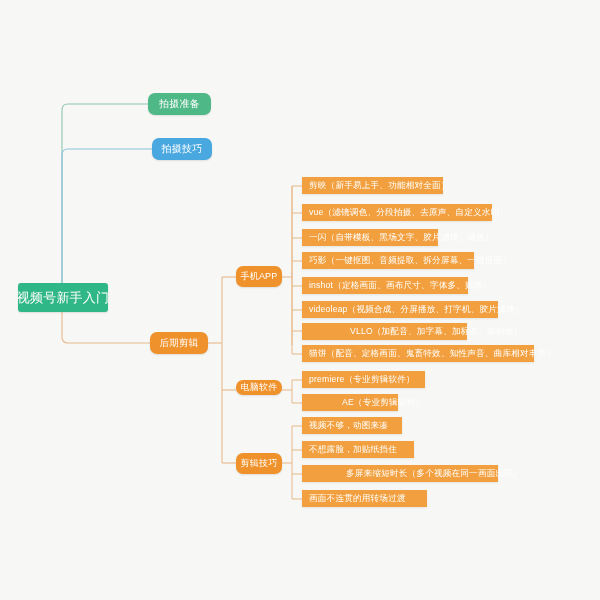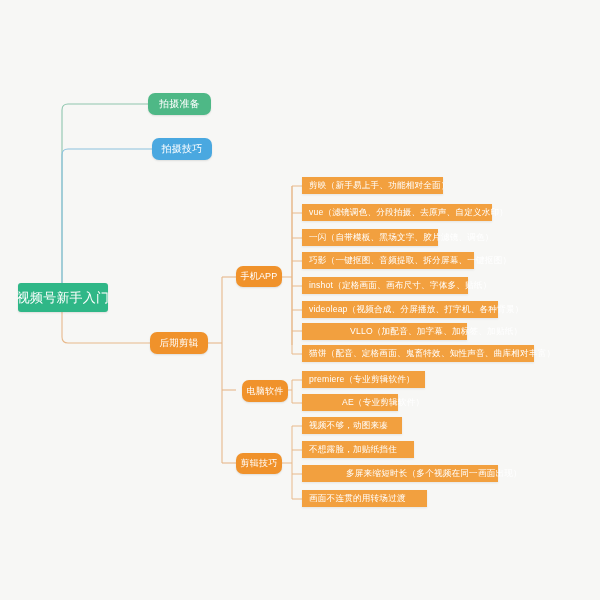--- a/index.html
+++ b/index.html
@@ -132,21 +132,21 @@
   </div>
 
   <div class="node node-orange" style="left:150px; top:332px; width:58px; height:22px;">
     <span>后期剪辑</span>
   </div>
 
   <div class="node node-orange" style="left:236px; top:266px; width:46px; height:21px; font-size:9px;">
     <span>手机APP</span>
   </div>
 
-  <div class="node node-orange" style="left:242px; top:380px; width:46px; height:22px; font-size:9px;">
+  <div class="node node-orange" style="left:236px; top:380px; width:46px; height:15px; font-size:9px;">
     <span>电脑软件</span>
   </div>
 
   <div class="node node-orange" style="left:236px; top:453px; width:46px; height:21px; font-size:9px;">
     <span>剪辑技巧</span>
   </div>
 
   <div class="node node-leaf" style="left:302px; top:177px; width:141px; height:17px;">
     <span>剪映（新手易上手、功能相对全面）</span>
   </div>
@@ -156,21 +156,21 @@
   <div class="node node-leaf" style="left:302px; top:229px; width:136px; height:17px;">
     <span>一闪（自带模板、黑场文字、胶片滤镜、调色）</span>
   </div>
   <div class="node node-leaf" style="left:302px; top:252px; width:172px; height:17px;">
     <span>巧影（一键抠图、音频提取、拆分屏幕、一键抠图）</span>
   </div>
   <div class="node node-leaf" style="left:302px; top:277px; width:166px; height:17px;">
     <span>inshot（定格画面、画布尺寸、字体多、贴纸）</span>
   </div>
   <div class="node node-leaf" style="left:302px; top:301px; width:196px; height:17px;">
-    <span>videoleap（视频合成、分屏播放、打字机、各种背景）</span>
+    <span>videoleap（视频合成、分屏播放、打字机、胶片滤镜）</span>
   </div>
   <div class="node node-leaf" style="left:302px; top:323px; width:165px; height:17px;padding-left:48px;">
     <span>VLLO（加配音、加字幕、加标签、加贴纸）</span>
   </div>
   <div class="node node-leaf" style="left:302px; top:345px; width:232px; height:17px;">
     <span>猫饼（配音、定格画面、鬼畜特效、知性声音、曲库相对丰富）</span>
   </div>
 
   <div class="node node-leaf" style="left:302px; top:371px; width:123px; height:17px;">
     <span>premiere（专业剪辑软件）</span>

